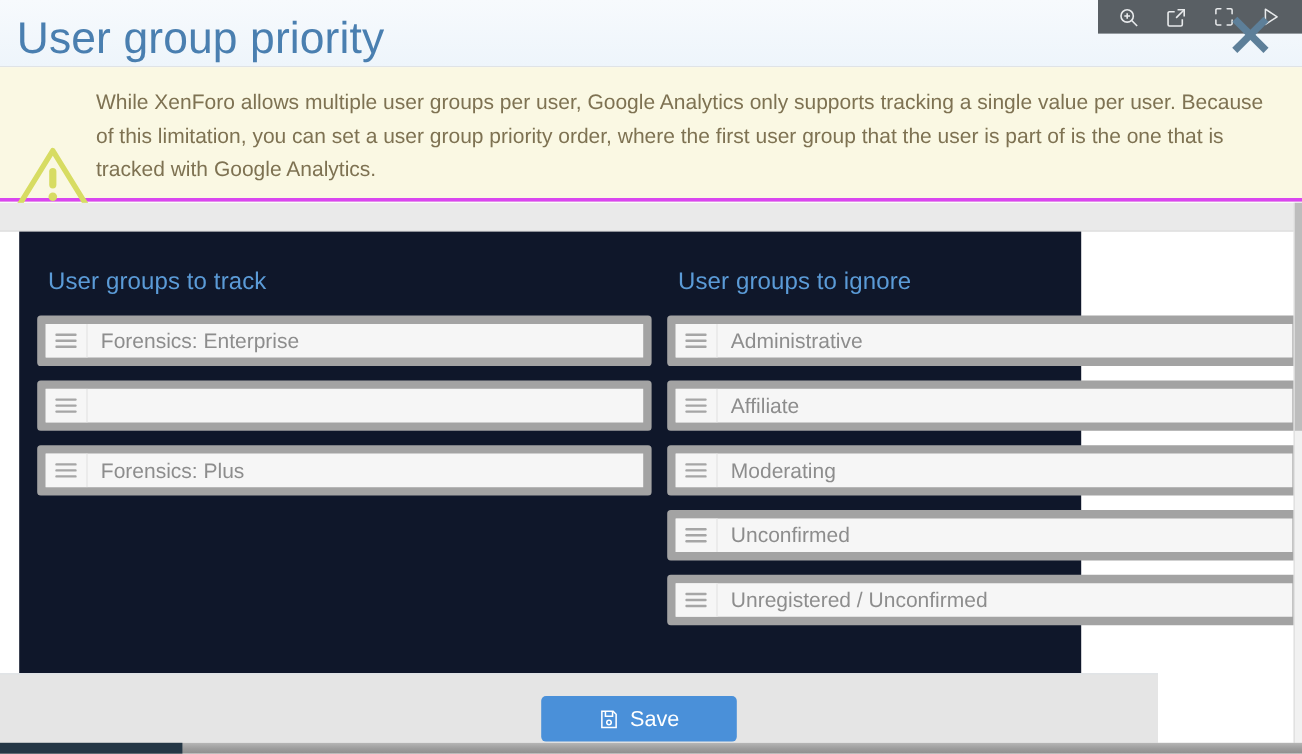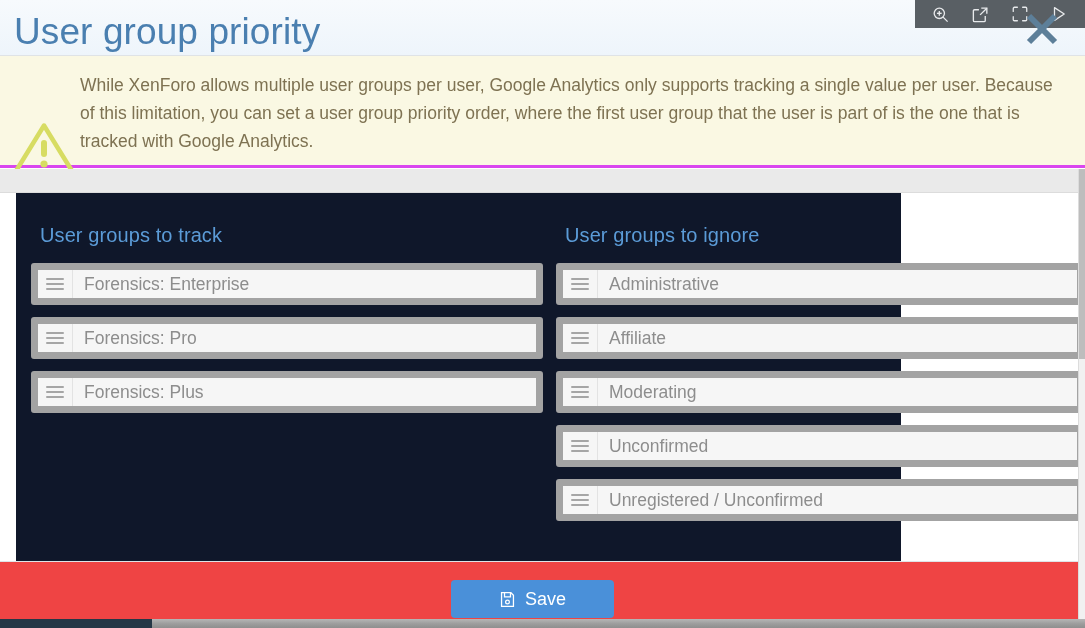--- a/index.html
+++ b/index.html
@@ -183,23 +183,23 @@
     color: #8d8d8d;
     white-space: nowrap;
     overflow: hidden;
   }
 
   
   .footer {
     position: absolute;
     left: 0;
     top: 561px;
-    width: 1085px;
+    width: 965px;
     height: 58px;
-    background: #ef4444;
+    background: #e5e5e5;
     border-top: 1px solid #dfe3e6;
     box-sizing: border-box;
   }
   .save-btn {
     position: absolute;
     left: 451px;
     top: 18px;
     width: 163px;
     height: 38px;
     background: #4a90d9;
@@ -332,21 +332,20 @@
           <span class="item-label">Forensics: Enterprise</span>
         </li>
         <li class="sort-item">
           <span class="handle">
             <svg width="18" height="14" viewBox="0 0 18 14">
               <rect x="0" y="1" width="18" height="2" rx="1" fill="#a6a6a6"></rect>
               <rect x="0" y="6" width="18" height="2" rx="1" fill="#a6a6a6"></rect>
               <rect x="0" y="11" width="18" height="2" rx="1" fill="#a6a6a6"></rect>
             </svg>
           </span>
-          <span class="item-label">Forensics: Pro</span>
         </li>
         <li class="sort-item">
           <span class="handle">
             <svg width="18" height="14" viewBox="0 0 18 14">
               <rect x="0" y="1" width="18" height="2" rx="1" fill="#a6a6a6"></rect>
               <rect x="0" y="6" width="18" height="2" rx="1" fill="#a6a6a6"></rect>
               <rect x="0" y="11" width="18" height="2" rx="1" fill="#a6a6a6"></rect>
             </svg>
           </span>
           <span class="item-label">Forensics: Plus</span>

